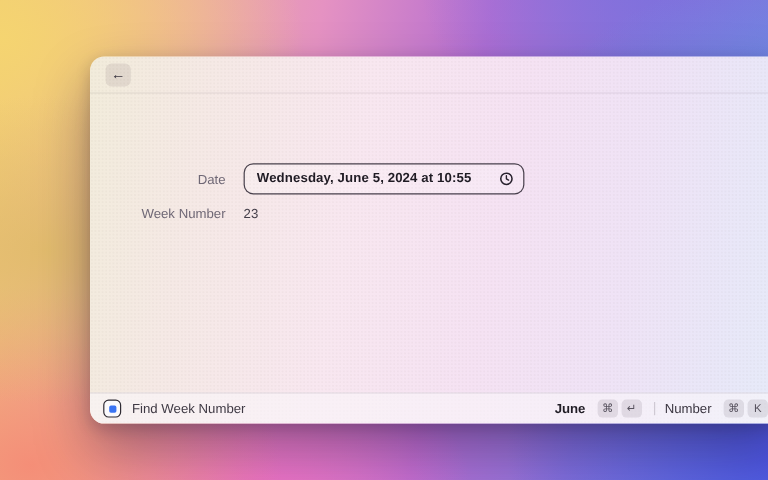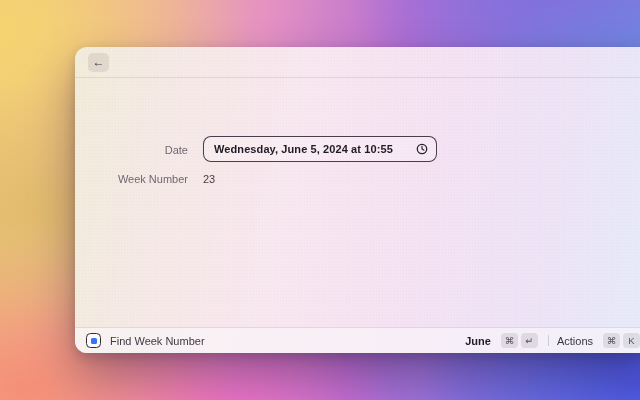--- a/index.html
+++ b/index.html
@@ -174,21 +174,21 @@
           <span class="ext-dot"></span>
         </span>
         <span class="cmd-name">Find Week Number</span>
       </div>
 
       <div class="bar-right">
         <span class="action-label">June</span>
         <kbd class="keycap">⌘</kbd>
         <kbd class="keycap">↵</kbd>
         <span class="v-divider"></span>
-        <span class="action-label secondary">Actions</span>
+        <span class="action-label secondary">Number</span>
         <kbd class="keycap">⌘</kbd>
         <kbd class="keycap">K</kbd>
       </div>
 
     </div>
 
   </div>
 </div>
 
 </body></html>

